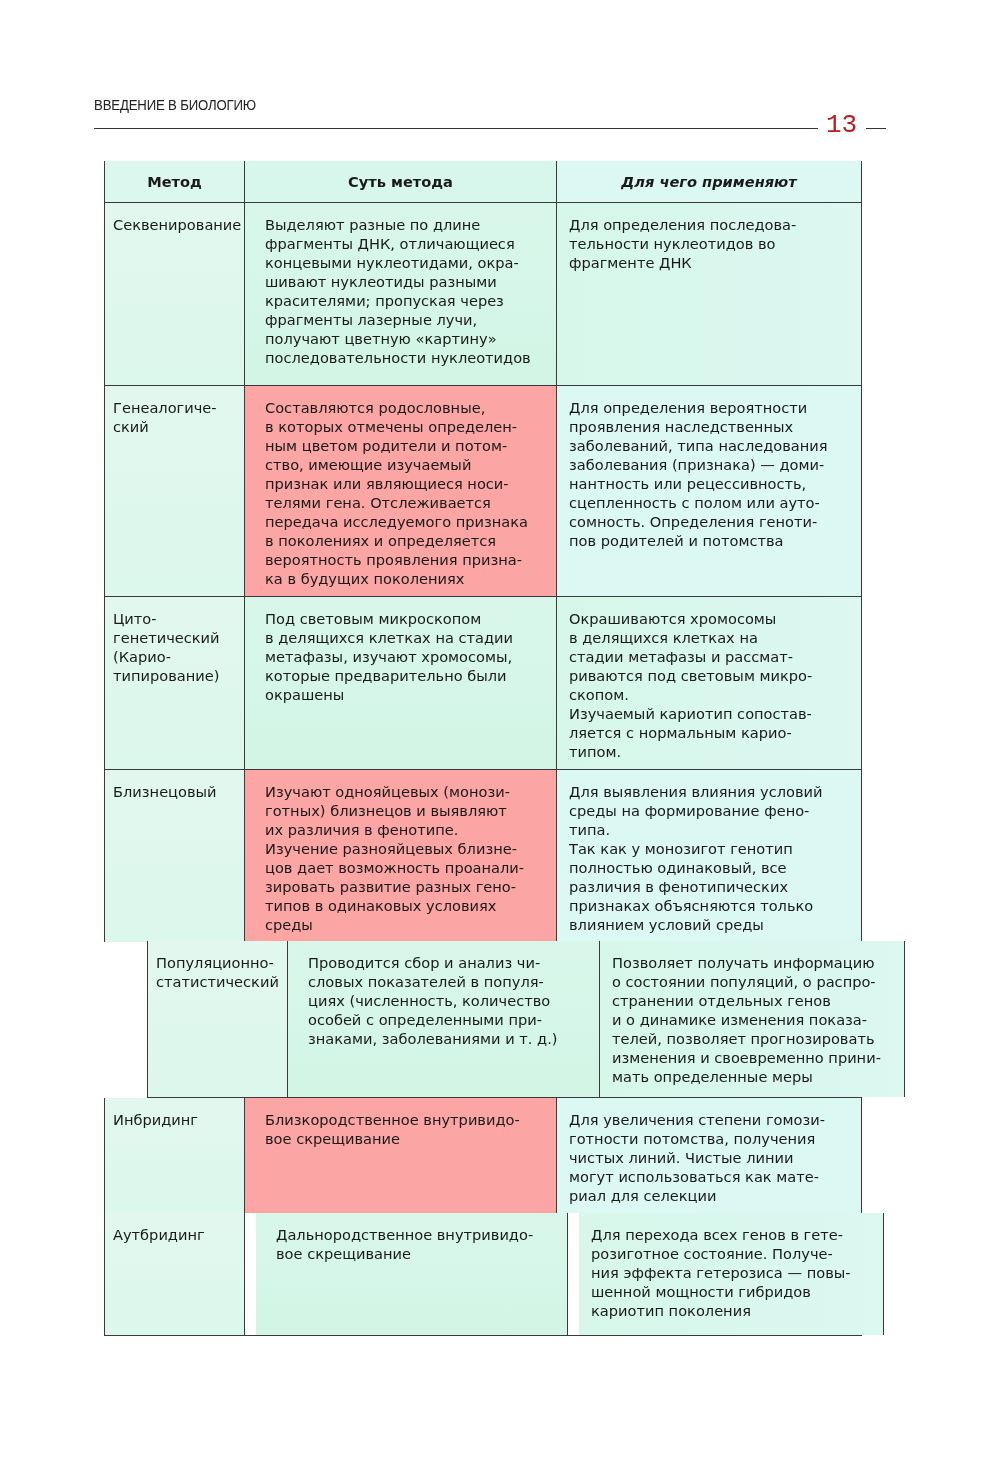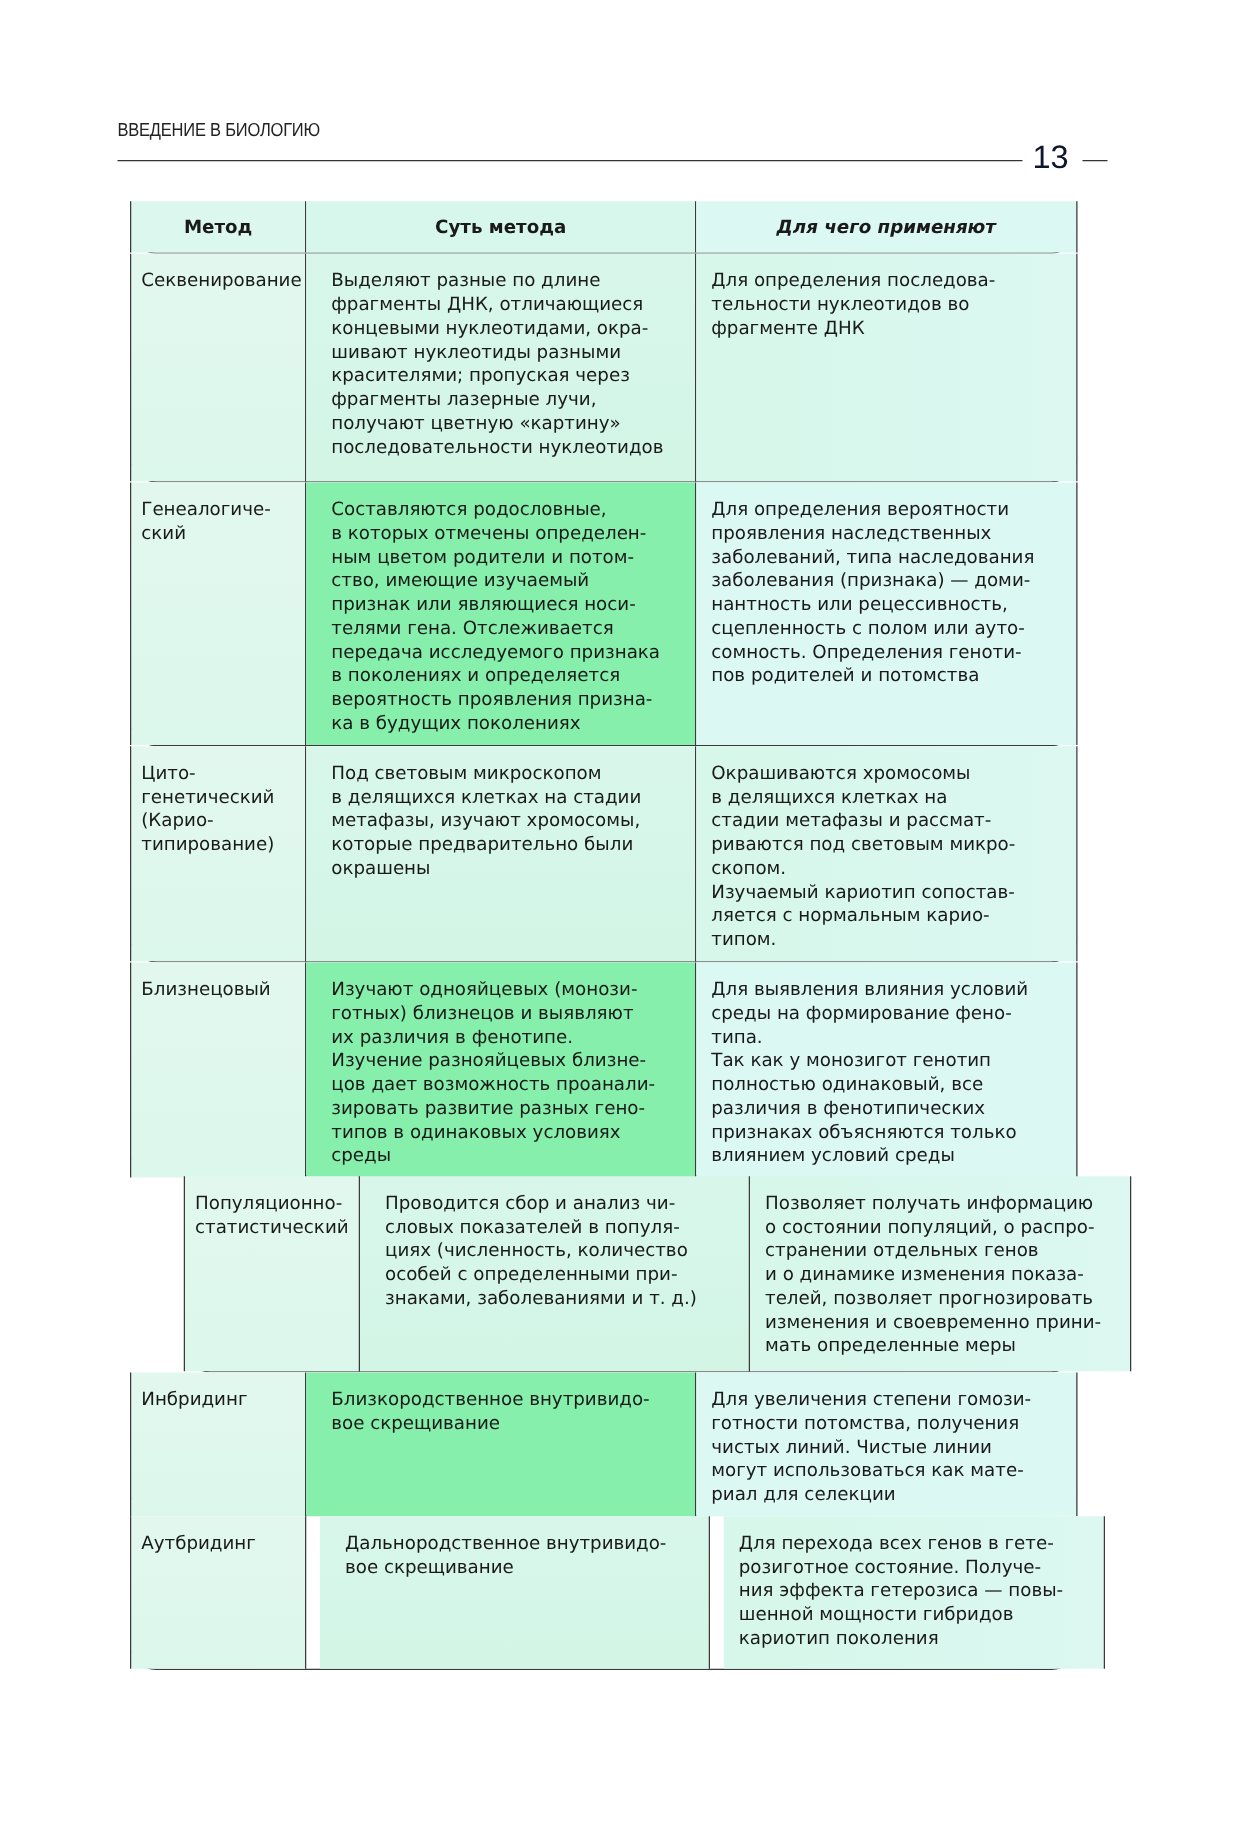--- a/index.html
+++ b/index.html
@@ -2,34 +2,34 @@
 <html><head>
 <meta charset="utf-8">
 <style>
   html, body { margin: 0; padding: 0; background: #ffffff; }
   body { width: 1000px; height: 1467px; position: relative; overflow: hidden;
          font-family: "DejaVu Sans", sans-serif; color: #1a1a1a; }
   .running-head { position: absolute; left: 94px; top: 96px; font-family: "Liberation Sans", sans-serif;
                   font-size: 15px; letter-spacing: -0.2px; transform: scaleX(0.88); transform-origin: left;
                   color: #222; }
   .head-rule { position: absolute; left: 94px; top: 128px; width: 724px; height: 0; border-top: 1.5px solid #333; }
-  .page-num { position: absolute; left: 826px; top: 110px; font-family: Liberation Sans, sans-serif;
-              font-size: 26px; color: #0f172a; }
+  .page-num { position: absolute; left: 826px; top: 110px; font-family: Liberation Mono, monospace;
+              font-size: 26px; color: #b91c1c; }
   .page-num-dash { position: absolute; left: 866px; top: 128px; width: 20px; border-top: 1.5px solid #333; }
 
   .table { position: absolute; left: 104px; top: 161px; width: 758px; }
-  .row { display: grid; grid-template-columns: 141px 312px 305px; border-bottom: 1.6px solid #3a3a3a; border-radius: 21px; }
+  .row { display: grid; grid-template-columns: 141px 312px 305px; border-bottom: 1.6px solid #3a3a3a; }
   .row:first-child { border-top: none; }
   .cell { padding: 12px 10px 8px 28px; font-size: 14.6px; line-height: 19px; box-sizing: border-box;
           border-right: 1.3px solid #3a3a3a; }
   .cell:first-child { border-left: 1.3px solid #3a3a3a; padding-left: 8px; }
   .cell.c1 { background: linear-gradient(180deg, #e2f8ef 0%, #dcf7ec 100%); }
   .cell.c2 { background: linear-gradient(180deg, #d8f7ea 0%, #d2f5e6 100%); padding-left: 20px; }
   .cell.c3 { background: linear-gradient(90deg, #d6f7ea 0%, #dcf8f1 100%); padding-left: 12px; }
-  .row.alt .c2 { background: #86efac; }
+  .row.alt .c2 { background: #fca5a5; }
   .row.alt .c3 { background: #dcf8f3; }
   .hdr .cell { font-weight: bold; text-align: center; padding: 11px 6px 11px 6px; font-size: 14.6px;
                background: #dcf8ee; }
   .hdr .cell.c2 { background: #d8f7ec; }
   .hdr .cell.c3 { background: #dcf8f2; font-style: italic; }
   .hdr .cell:first-child { padding-left: 6px; }
   .line { display: block; white-space: nowrap; }
 </style>
 </head>
 <body>

